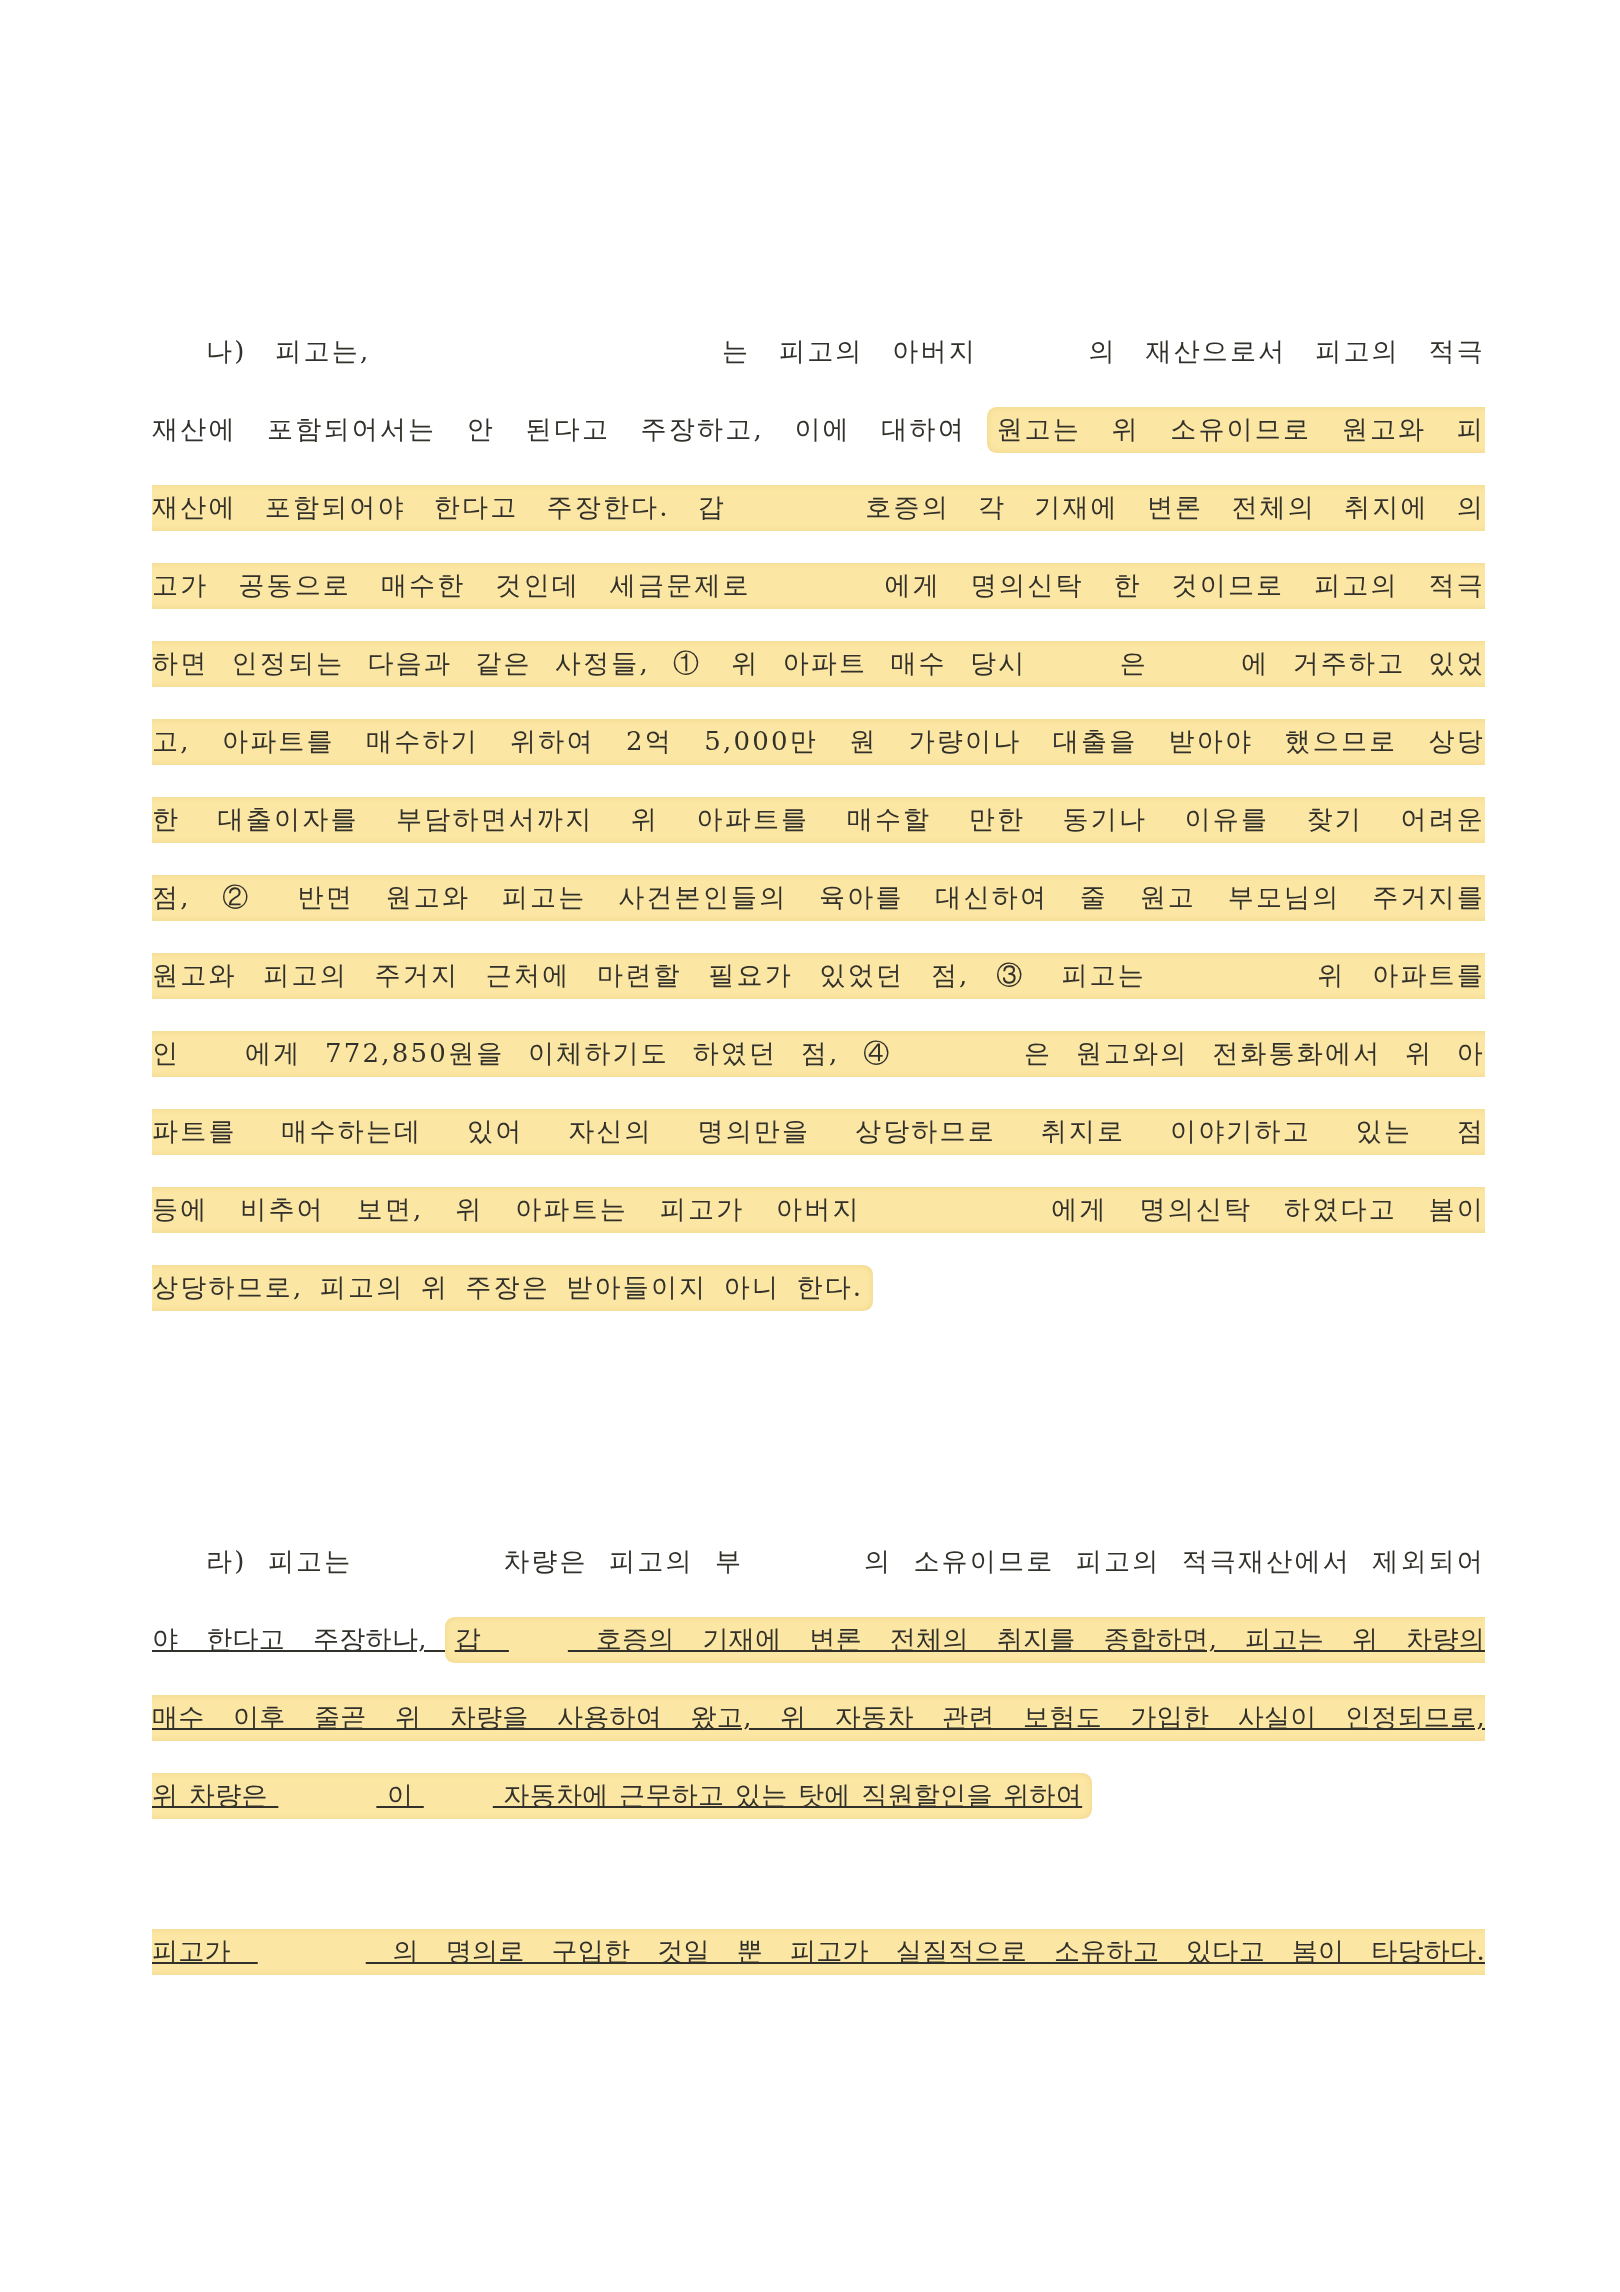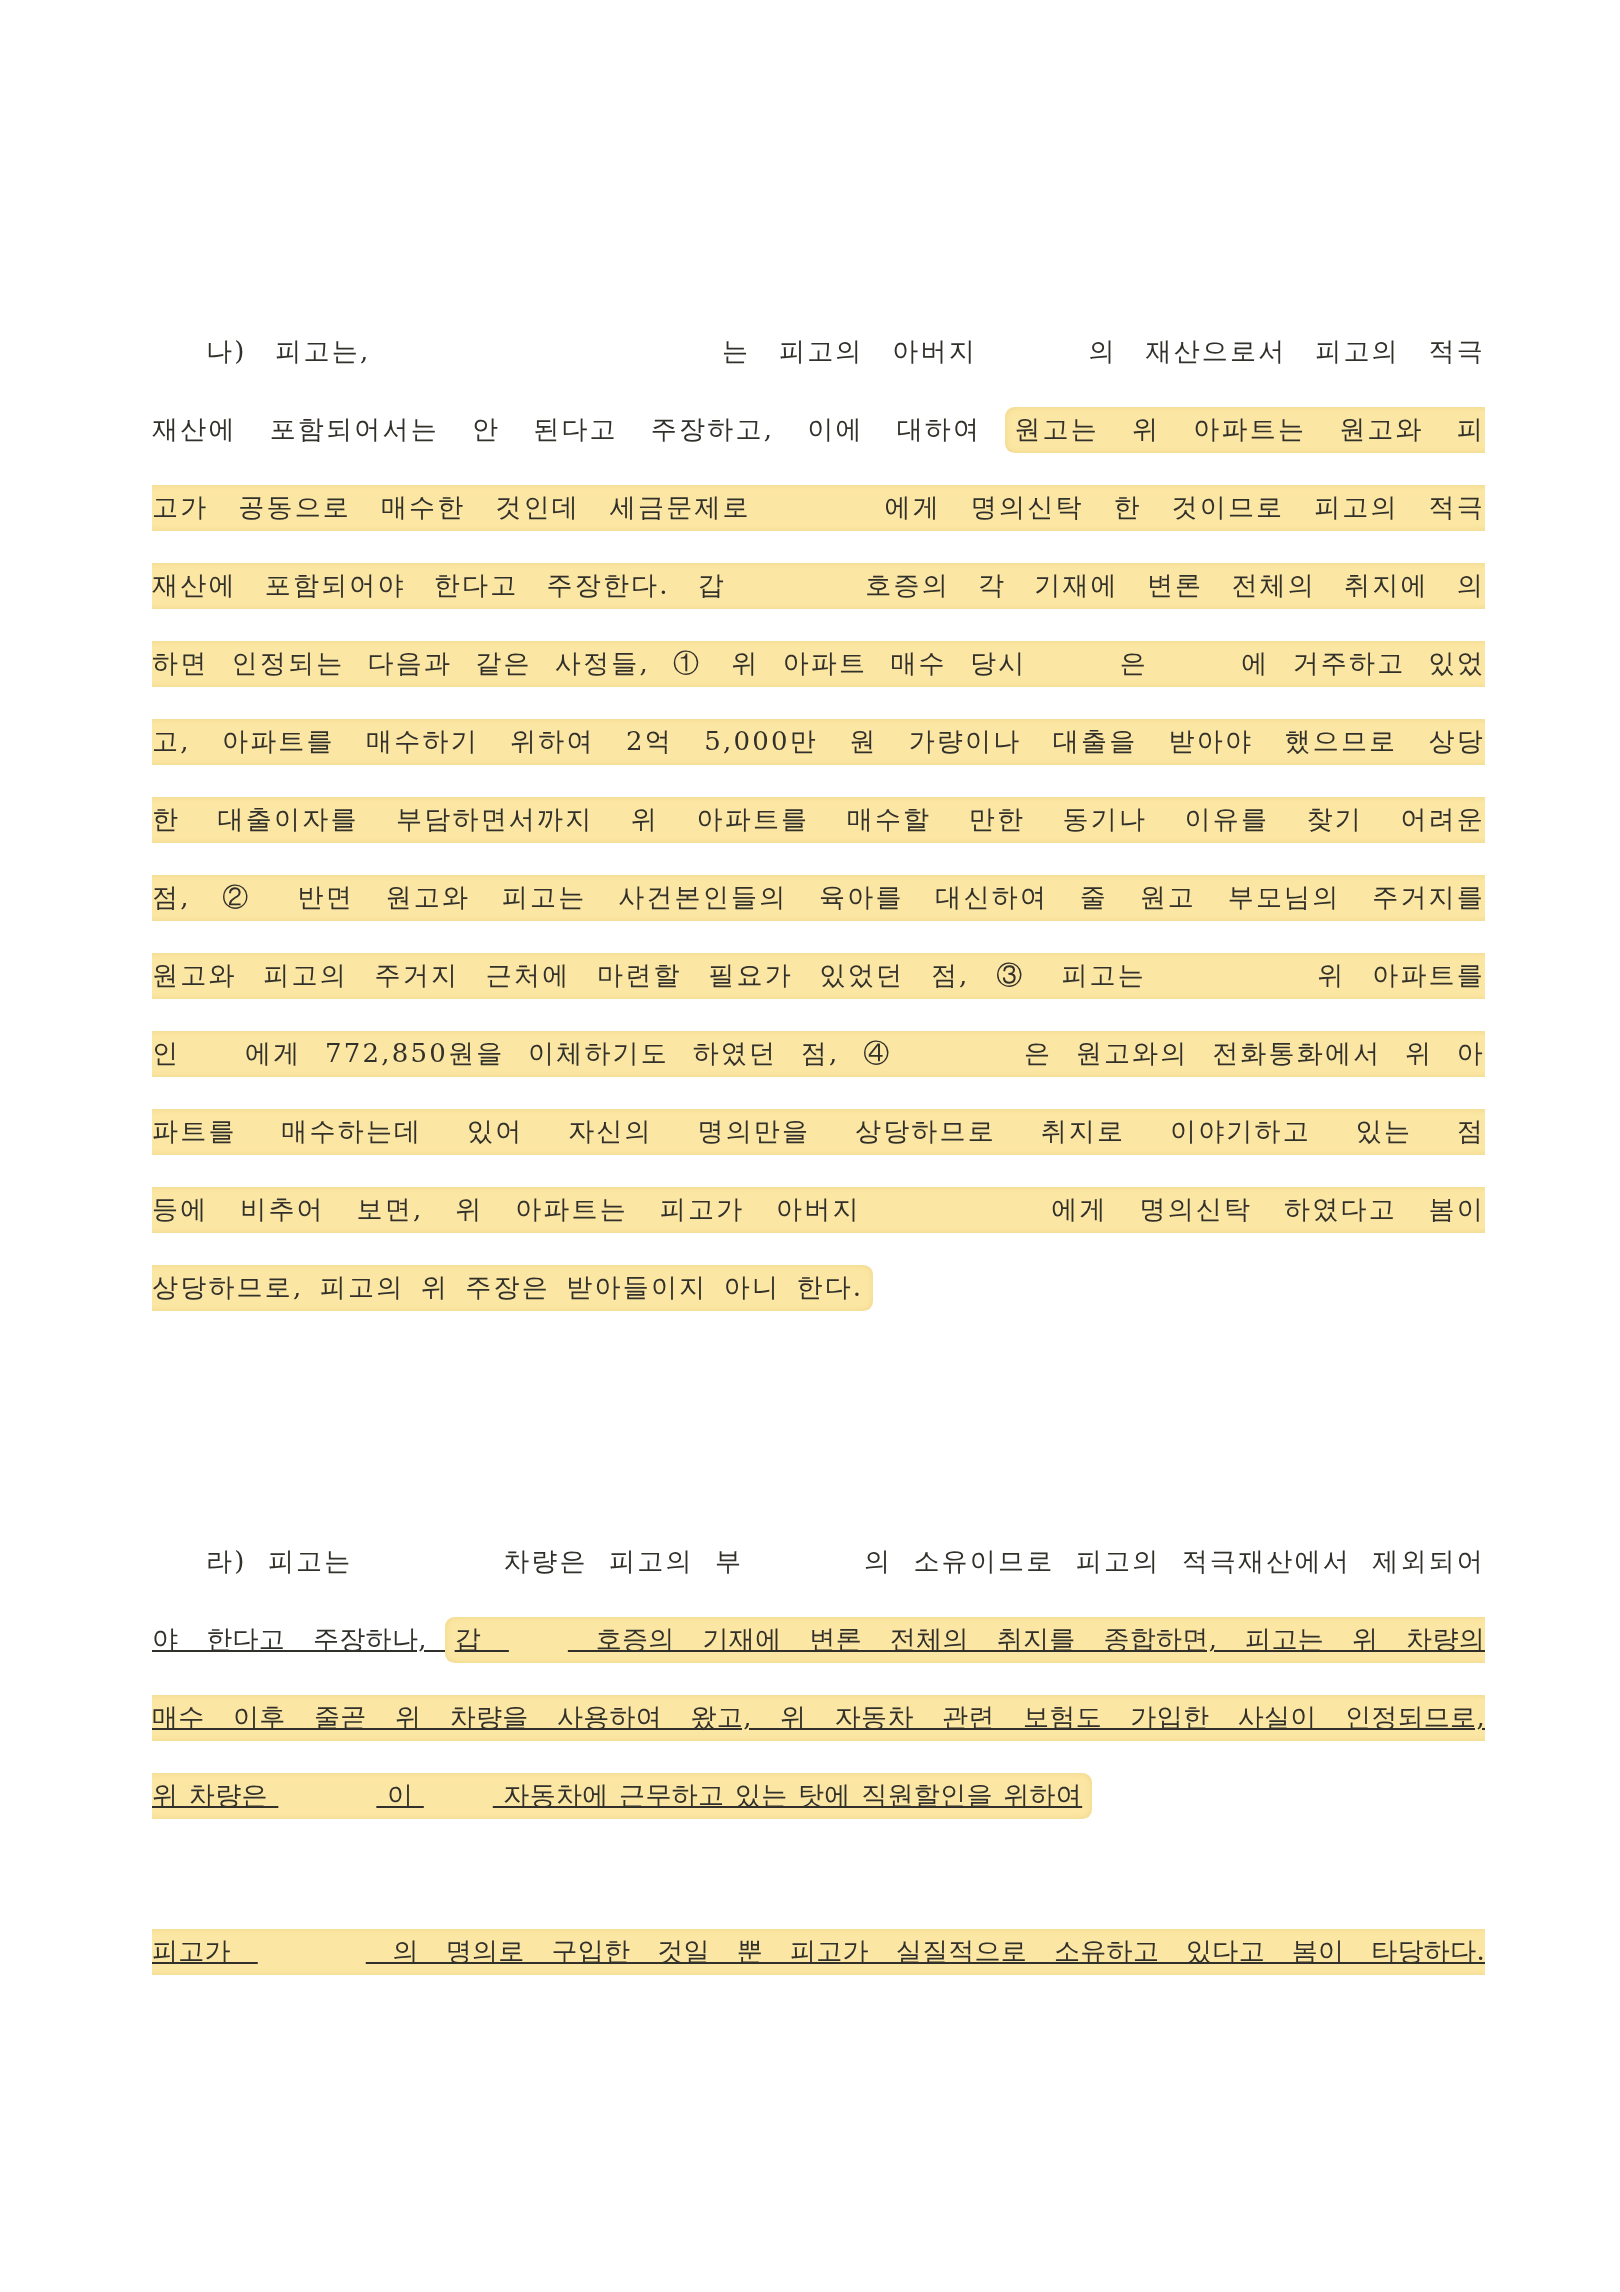--- a/index.html
+++ b/index.html
@@ -61,23 +61,23 @@
     vertical-align: baseline;
   }
 </style>
 </head>
 <body>
 
 <div class="page" style="color: rgb(50, 48, 42); background: rgb(255, 255, 255);">
   <div class="doc-body">
       <div class="para">
         <div class="line loose indent"><span class="seg-plain"><span>나) 피고는, </span><span class="gap" style="width: 294px;"></span><span> 는 피고의 아버지 </span><span class="gap" style="width: 54px;"></span><span> 의 재산으로서 피고의 적극</span></span></div>
-        <div class="line loose"><span class="seg-plain"><span>재산에 포함되어서는 안 된다고 주장하고, 이에 대하여 </span></span><span class="seg-hl"><span>원고는 위 아파트는 원고와 피</span></span></div>
+        <div class="line loose"><span class="seg-plain"><span>재산에 포함되어서는 안 된다고 주장하고, 이에 대하여 </span></span><span class="seg-hl"><span>원고는 위 소유이므로 원고와 피</span></span></div>
+        <div class="line loose"><span class="seg-hl"><span>재산에 포함되어야 한다고 주장한다. 갑 </span><span class="gap" style="width: 83px;"></span><span> 호증의 각 기재에 변론 전체의 취지에 의</span></span></div>
         <div class="line loose"><span class="seg-hl"><span>고가 공동으로 매수한 것인데 세금문제로 </span><span class="gap" style="width: 74px;"></span><span> 에게 명의신탁 한 것이므로 피고의 적극</span></span></div>
-        <div class="line loose"><span class="seg-hl"><span>재산에 포함되어야 한다고 주장한다. 갑 </span><span class="gap" style="width: 83px;"></span><span> 호증의 각 기재에 변론 전체의 취지에 의</span></span></div>
         <div class="line loose"><span class="seg-hl"><span>하면 인정되는 다음과 같은 사정들, ① 위 아파트 매수 당시 </span><span class="gap" style="width: 47px;"></span><span> 은 </span><span class="gap" style="width: 47px;"></span><span> 에 거주하고 있었</span></span></div>
         <div class="line loose"><span class="seg-hl"><span>고, 아파트를 매수하기 위하여 2억 5,000만 원 가량이나 대출을 받아야 했으므로 상당</span></span></div>
         <div class="line loose"><span class="seg-hl"><span>한 대출이자를 부담하면서까지 위 아파트를 매수할 만한 동기나 이유를 찾기 어려운</span></span></div>
         <div class="line loose"><span class="seg-hl"><span>점, ② 반면 원고와 피고는 사건본인들의 육아를 대신하여 줄 원고 부모님의 주거지를</span></span></div>
         <div class="line loose"><span class="seg-hl"><span>원고와 피고의 주거지 근처에 마련할 필요가 있었던 점, ③ 피고는 </span><span class="gap" style="width: 118px;"></span><span> 위 아파트를</span></span></div>
         <div class="line loose"><span class="seg-hl"><span>인 </span><span class="gap" style="width: 17.6px;"></span><span> 에게 772,850원을 이체하기도 하였던 점, ④ </span><span class="gap" style="width: 78px;"></span><span> 은 원고와의 전화통화에서 위 아</span></span></div>
         <div class="line loose"><span class="seg-hl"><span>파트를 매수하는데 있어 자신의 명의만을 상당하므로 취지로 이야기하고 있는 점</span></span></div>
         <div class="line loose"><span class="seg-hl"><span>등에 비추어 보면, 위 아파트는 피고가 아버지 </span><span class="gap" style="width: 127px;"></span><span> 에게 명의신탁 하였다고 봄이</span></span></div>
         <div class="line loose no-j"><span class="seg-hl"><span>상당하므로, 피고의 위 주장은 받아들이지 아니 한다.</span></span></div>
       </div>

